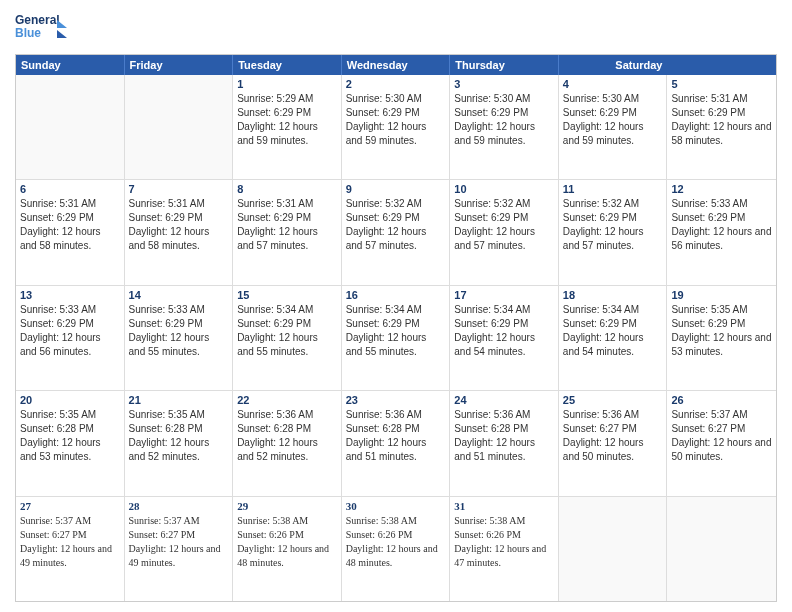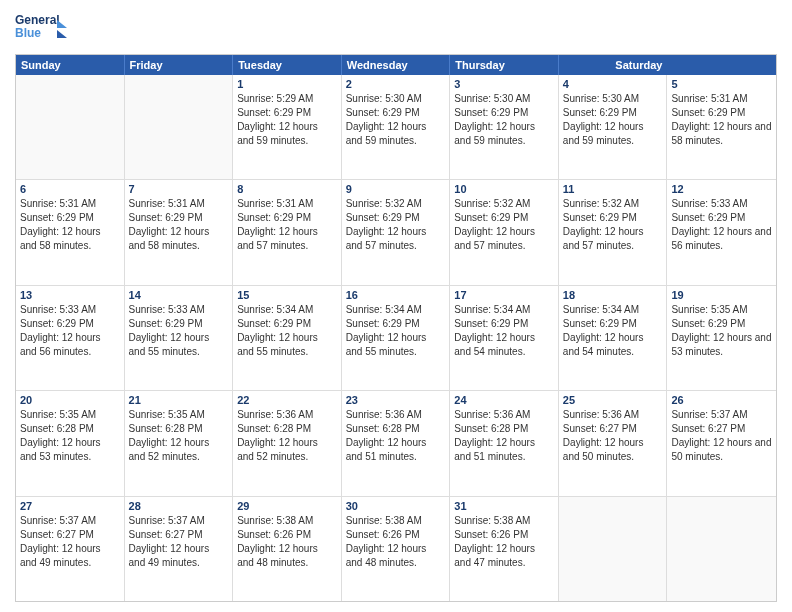--- a/index.html
+++ b/index.html
@@ -66,21 +66,21 @@
       flex: 1;
       display: flex;
       flex-direction: column;
     }
     .cal-row {
       display: grid;
       grid-template-columns: repeat(7, 1fr);
       flex: 1;
       border-bottom: 1px solid #ddd;
     }
-    .cal-row:last-child { border-bottom: none; }
+    .cal-row:last-child { border-bottom: none; font-family: Liberation Serif, serif; }
     .cal-cell {
       border-right: 1px solid #ddd;
       padding: 3px 4px;
       font-size: 9px;
       color: #333;
       vertical-align: top;
       background: #fff;
       min-height: 0;
     }
     .cal-cell:last-child { border-right: none; }

